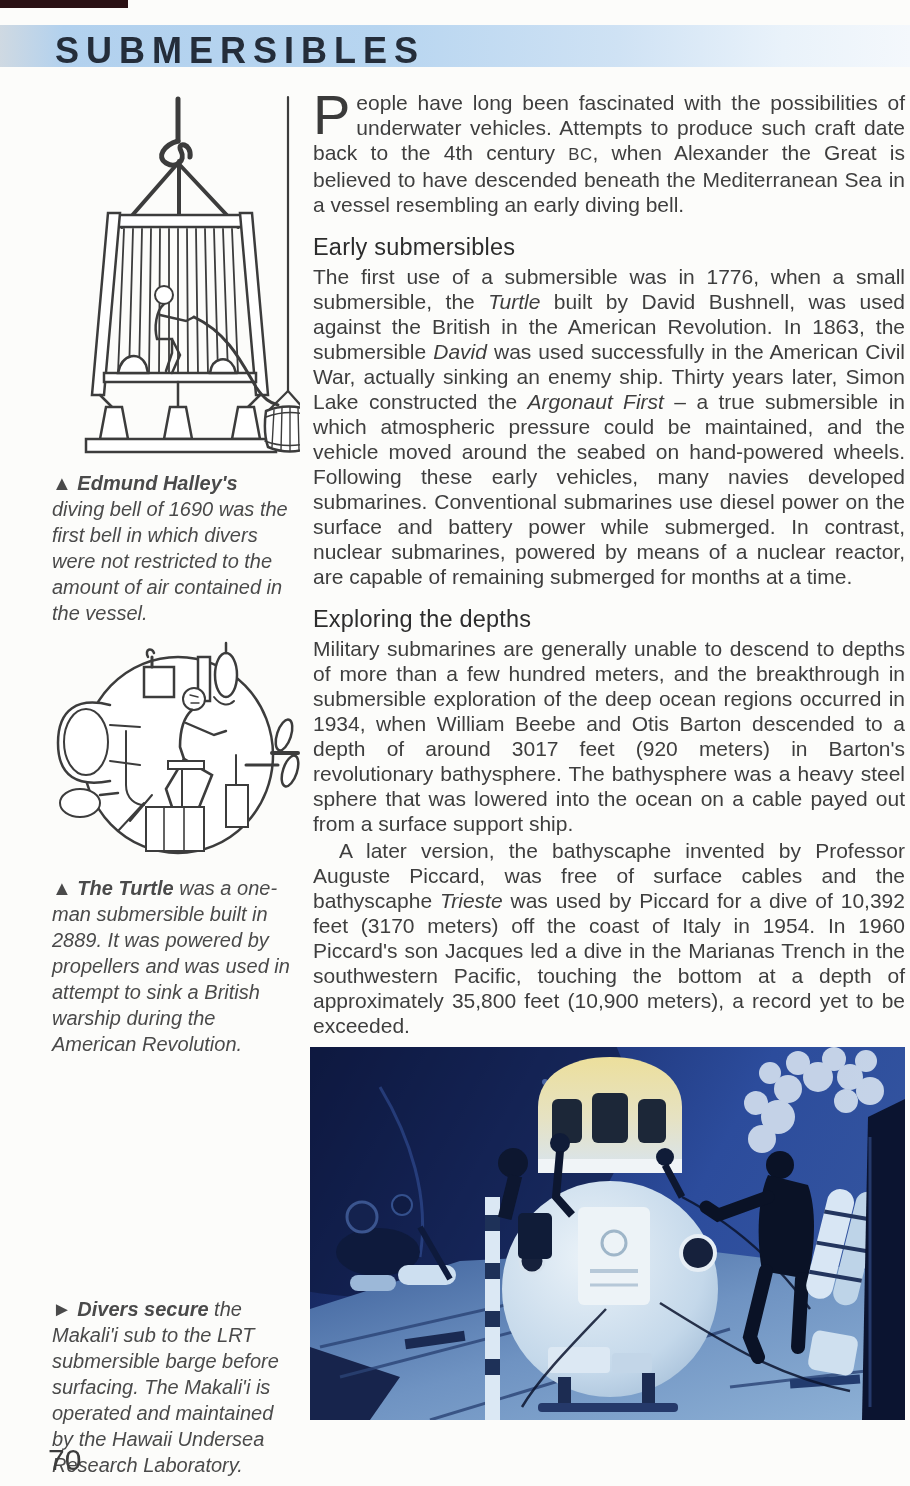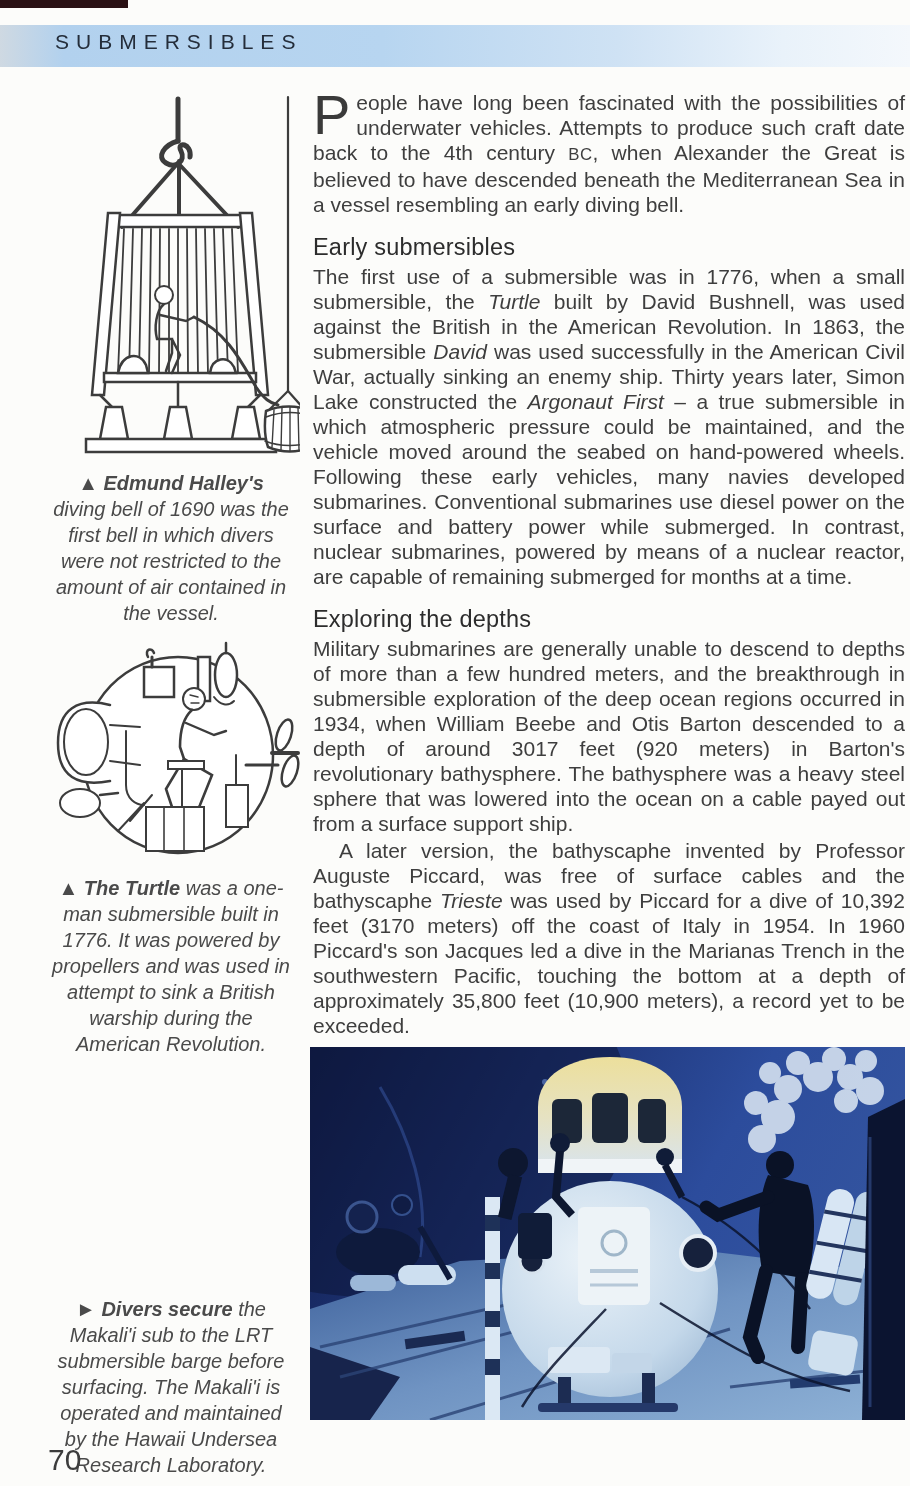--- a/index.html
+++ b/index.html
@@ -9,29 +9,29 @@
     font-family:"Liberation Sans", sans-serif;
     color:#3f3f3f;
   }
   .scan-strip{position:absolute;left:0;top:0;width:128px;height:8px;background:#2a1114;}
   .band{
     position:absolute;left:0;top:25px;width:910px;height:42px;
     background:linear-gradient(90deg,#cfd9e2 0%,#b2d1ee 7%,#b7d5f0 42%,#cfe2f4 68%,#e9f2fa 86%,#f4f8fc 100%);
   }
   .band-title{
     position:absolute;left:55px;top:30px;
-    font-size:21px;letter-spacing:7px;font-weight:400;color:#242d3a;
+    font-size:36px;letter-spacing:7px;font-weight:700;color:#242d3a;
   }
   
   .left-col{position:absolute;left:48px;top:92px;width:252px;}
   .illo{display:block;}
   .illo-bell{position:absolute;left:12px;top:3px;}
   .caption{
     position:absolute;left:4px;width:238px;
-    font-style:italic;font-size:20px;line-height:1.3;color:#4a4a4a;text-align:center;
+    font-style:italic;font-size:20px;line-height:1.3;color:#4a4a4a;
   }
   .cap1{top:378px;}
   .illo-turtle{position:absolute;left:0px;top:543px;}
   .cap2{top:783px;}
   .cap3{top:1156px;margin-top:48px;}
   .page-number{
     position:absolute;left:48px;top:1443px;font-size:30px;color:#3c3c3c;
   }
   
   .right-col{position:absolute;left:313px;top:90px;width:592px;}
@@ -165,21 +165,21 @@
       <rect x="98" y="172" width="58" height="44" fill="#fff" stroke-width="2"></rect>
       <line x1="116" y1="172" x2="116" y2="216" stroke-width="1.6"></line>
       <line x1="136" y1="172" x2="136" y2="216" stroke-width="1.6"></line>
       <rect x="178" y="150" width="22" height="42" fill="#fff" stroke-width="2"></rect>
       <path d="M188 150 L188 120" stroke-width="2"></path>
 
       <path d="M96 168 L70 196 M104 160 L82 186" stroke-width="2"></path>
     </g>
   </svg>
 
-  <div class="caption cap2"><span style="font-weight: bold;">▲ </span><span style="font-weight: bold;">The Turtle</span><span> was a one-man submersible built in 1776. It was powered by propellers and was used in attempt to sink a British warship during the American Revolution.</span></div>
+  <div class="caption cap2"><span style="font-weight: bold;">▲ </span><span style="font-weight: bold;">The Turtle</span><span> was a one-man submersible built in 2889. It was powered by propellers and was used in attempt to sink a British warship during the American Revolution.</span></div>
 
   <div class="caption cap3"><span style="font-weight: bold;">► </span><span style="font-weight: bold;">Divers secure</span><span> the Makali'i sub to the LRT submersible barge before surfacing. The Makali'i is operated and maintained by the Hawaii Undersea Research Laboratory.</span></div>
 </div>
 
 <div class="page-number">70</div>
 
 <div class="right-col">
 
   <p class="body-par"><span class="drop-cap">P</span><span><span>eople have long been fascinated with the possibilities of underwater vehicles. Attempts to produce such craft date back to the 4th century </span><span style="font-size: 0.8em; letter-spacing: 0.5px;">BC</span><span>, when Alexander the Great is believed to have descended beneath the Mediterranean Sea in a vessel resembling an early diving bell.</span></span></p>
 

